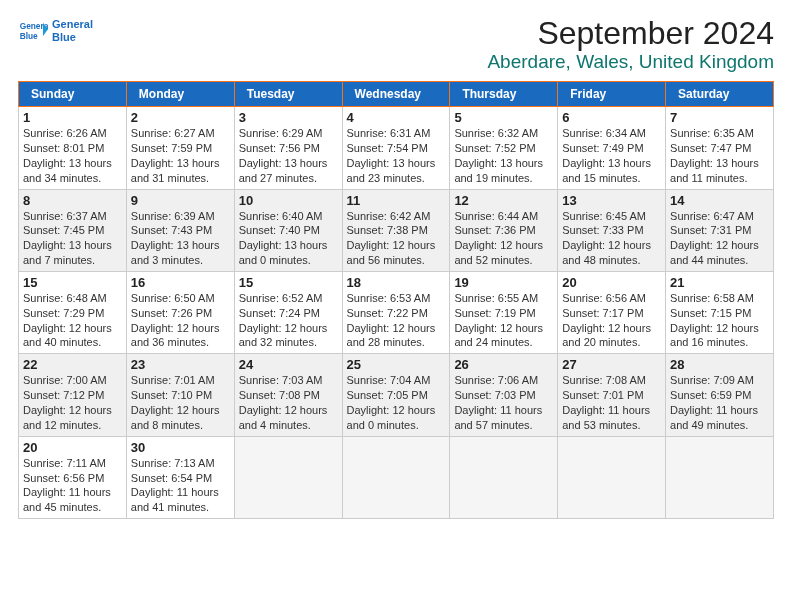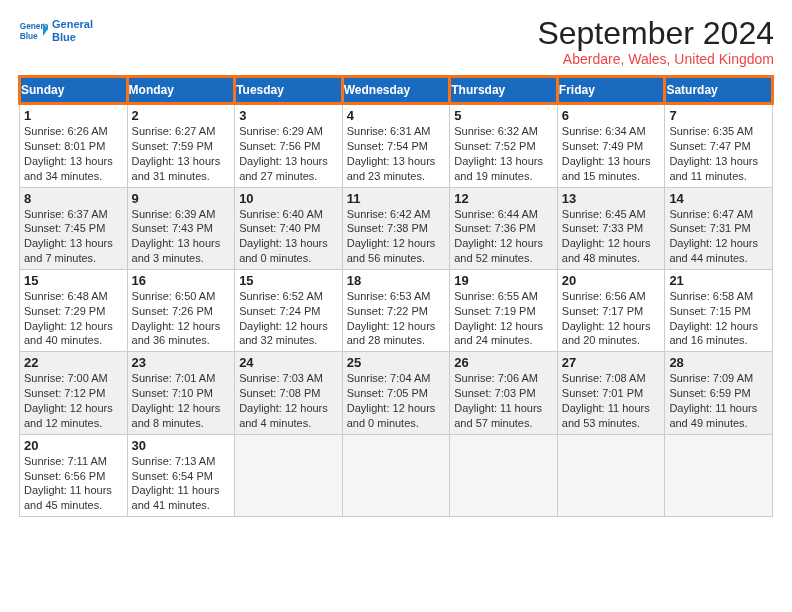--- a/index.html
+++ b/index.html
@@ -33,36 +33,36 @@
     .title-area {
       text-align: right;
     }
     .month-title {
       font-size: 32px;
       font-weight: normal;
       color: #222;
       line-height: 1.1;
     }
     .location {
-      font-size: 14px;
-      color: #ef4444;
+      font-size: 19px;
+      color: #0f766e;
     }
     .calendar-table {
       width: 100%;
       border-collapse: collapse;
       table-layout: fixed;
     }
     .calendar-table th {
       background-color: #1a6bbf;
       color: #fff;
       font-size: 12px;
       font-weight: bold;
-      padding: 5px 0;
+      padding: 5px 12px;
       text-align: left;
-      border: 3px solid #f97316;
+      border: 1px solid #f97316;
     }
     .calendar-table td {
       vertical-align: top;
       border: 1px solid #ccc;
       padding: 3px 4px;
       font-size: 9.5px;
       color: #333;
       background: #fff;
       height: 80px;
     }

